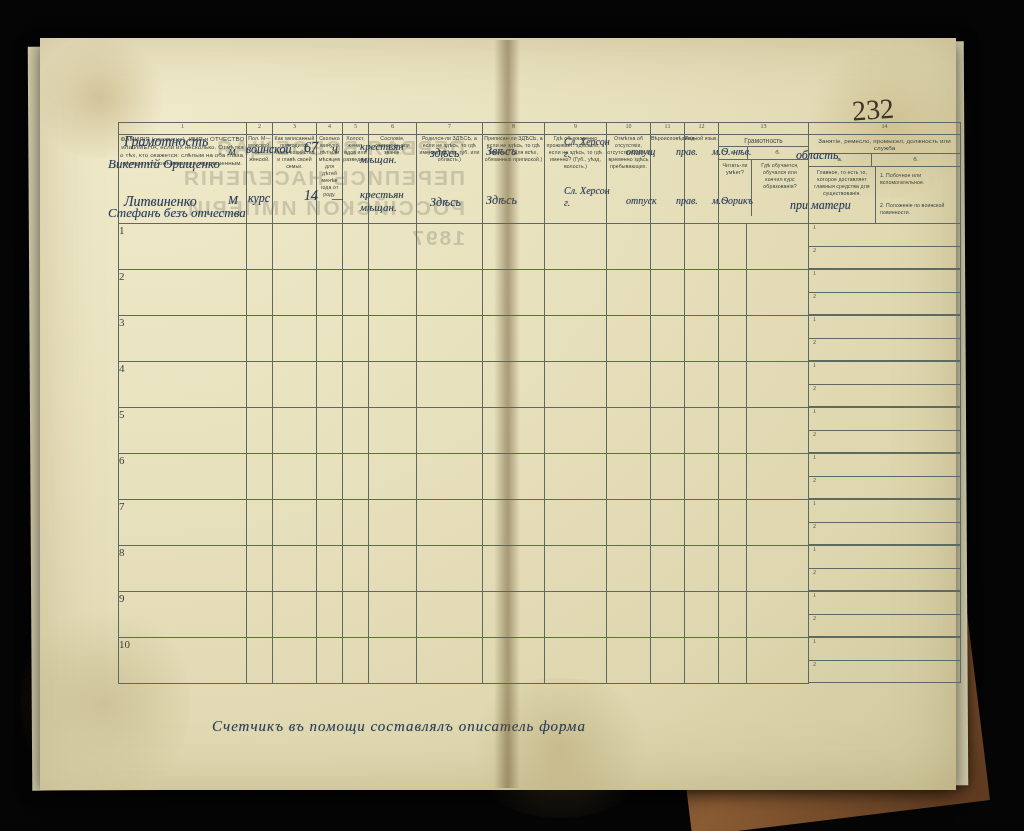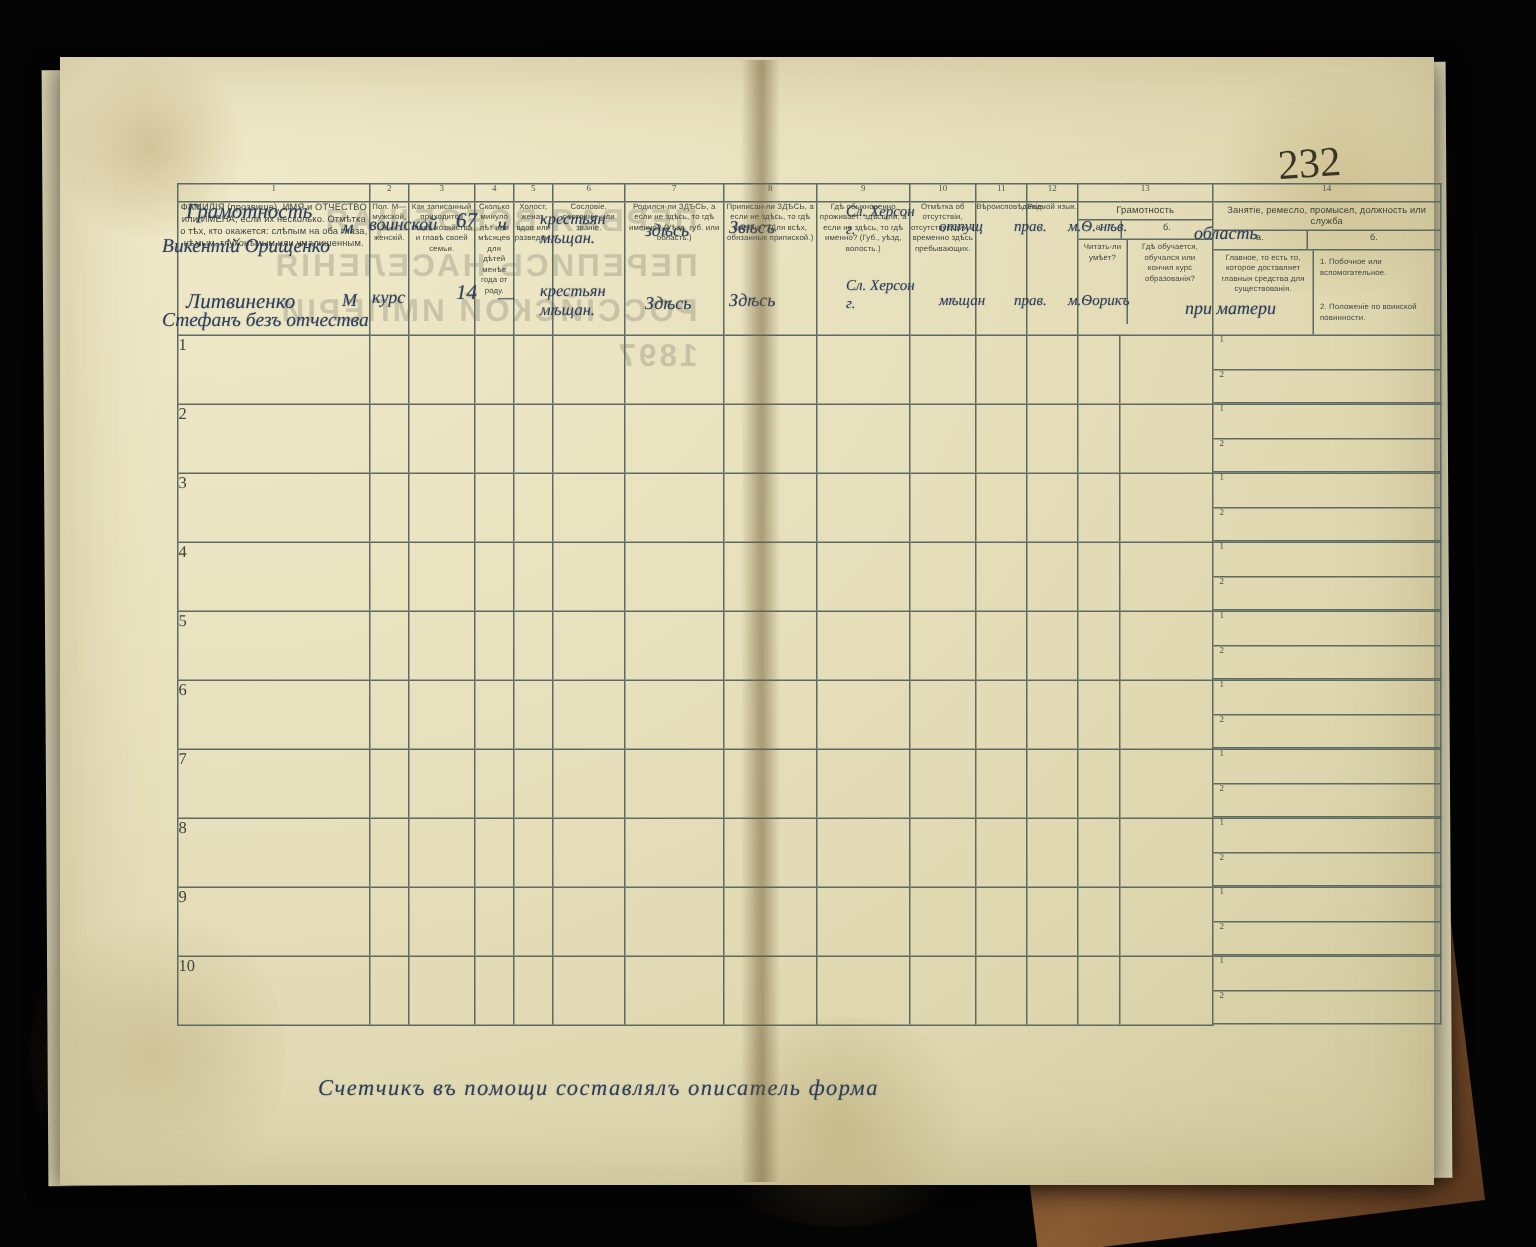--- a/index.html
+++ b/index.html
@@ -520,21 +520,21 @@
     <div class="ink s14" style="left:84px;top:156px">Литвиненко</div>
     <div class="ink s13" style="left:68px;top:167px">Стефанъ безъ отчества</div>
     <div class="ink s12" style="left:188px;top:155px">М</div>
     <div class="ink s12" style="left:208px;top:153px">курс</div>
     <div class="ink s14" style="left:264px;top:150px">14</div>
     <div class="ink s12" style="left:292px;top:153px">—</div>
     <div class="ink s11" style="left:320px;top:150px;line-height:13px;white-space:normal;width:52px">крестьян мѣщан.</div>
     <div class="ink s12" style="left:390px;top:157px">Здѣсь</div>
     <div class="ink s12" style="left:446px;top:155px">Здѣсь</div>
     <div class="ink s10" style="left:524px;top:147px;line-height:12px;white-space:normal;width:54px">Сл. Херсон г.</div>
-    <div class="ink s10" style="left:586px;top:157px">мѣщан</div>
+    <div class="ink s10" style="left:586px;top:157px">отпуск</div>
     <div class="ink s10" style="left:636px;top:157px">прав.</div>
     <div class="ink s10" style="left:672px;top:157px">м.Ѳорикъ</div>
     <div class="ink s12" style="left:750px;top:160px">при матери</div>
 
     <div class="ink bottom" style="left:172px;top:680px">Счетчикъ въ помощи составлялъ описатель форма</div>
 
   </div>
 
   <div id="gutter"></div>
 </div>

